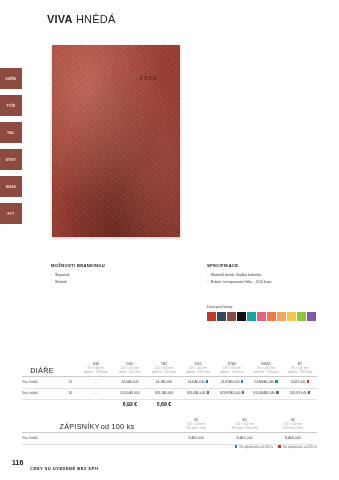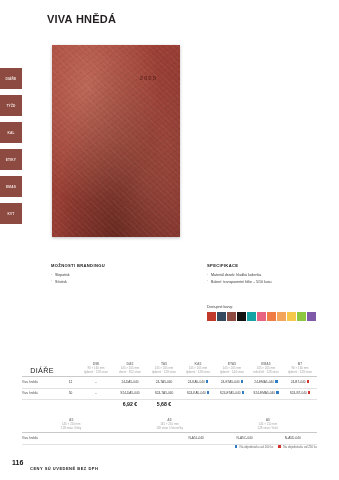--- a/index.html
+++ b/index.html
@@ -9,21 +9,21 @@
 
   
   .tabs { position:absolute; left:0; top:68px; width:22px; }
   .tab { width:22px; height:21px; background:#8c4a40; margin-bottom:6px;
     display:flex; align-items:center; justify-content:center;
     color:#f3e3e0; font-size:3.2px; letter-spacing:.2px; font-weight:700; }
 
   
   .title { position:absolute; left:47px; top:13px; font-size:11px; letter-spacing:.2px; }
   .title .b { font-weight:700;margin-top:32px; }
-  .title .n { font-weight:700; }
+  .title .n { font-weight:400; }
 
   
   .hero { position:absolute; left:52px; top:45px; width:128px; height:192px;
     background:
       radial-gradient(ellipse at 28% 22%, rgba(255,190,160,.30), rgba(0,0,0,0) 55%),
       radial-gradient(ellipse at 72% 70%, rgba(255,170,140,.16), rgba(0,0,0,0) 60%),
       radial-gradient(ellipse at 50% 100%, rgba(60,14,8,.55), rgba(0,0,0,0) 65%),
       linear-gradient(128deg,#a6453a 0%,#9d4036 36%,#8f3a31 66%,#7d3029 100%);
     box-shadow:0 1px 3px rgba(0,0,0,.25); }
   .hero:after { content:""; position:absolute; inset:0;
@@ -223,20 +223,24 @@
         <div class="col price">5,68 €</div>
         <div class="col price"></div>
         <div class="col price"></div>
         <div class="col price"></div>
         <div class="col price"></div>
       </div>
   </div>
 
   <div class="tbl zap">
     <div class="row head">
+      <div class="c-name" style="width:150px">
+        <span class="sect-title">ZÁPISNÍKY</span>
+        <span class="sect-title thin">od 100 ks</span>
+      </div>
       <div class="col">
         <span class="code">A5</span>
         <span class="dim">145 × 210 mm</span>
         <span class="dim">128 stran / linky</span>
       </div>
       <div class="col">
         <span class="code">A5</span>
         <span class="dim">145 × 210 mm</span>
         <span class="dim">128 stran / čtverečky</span>
       </div>

